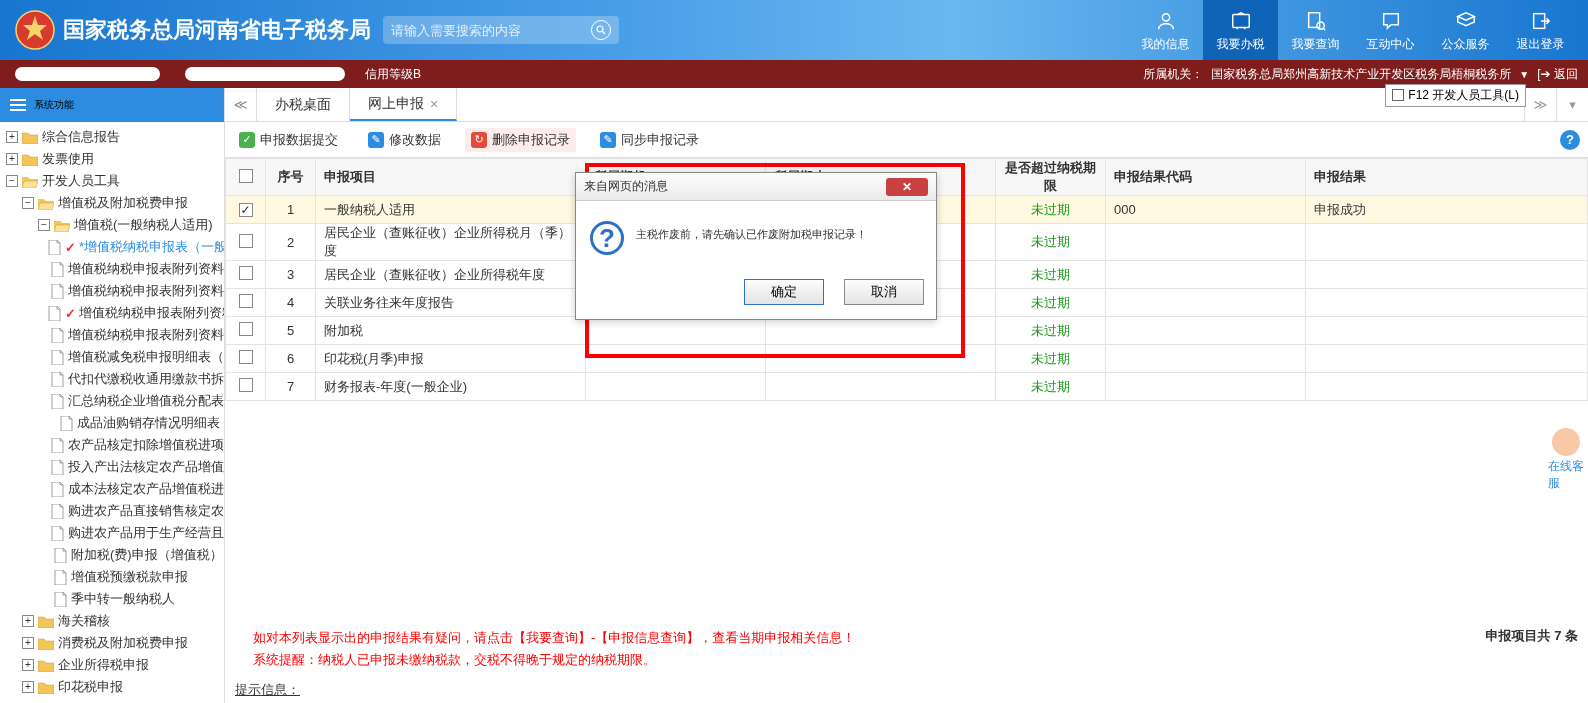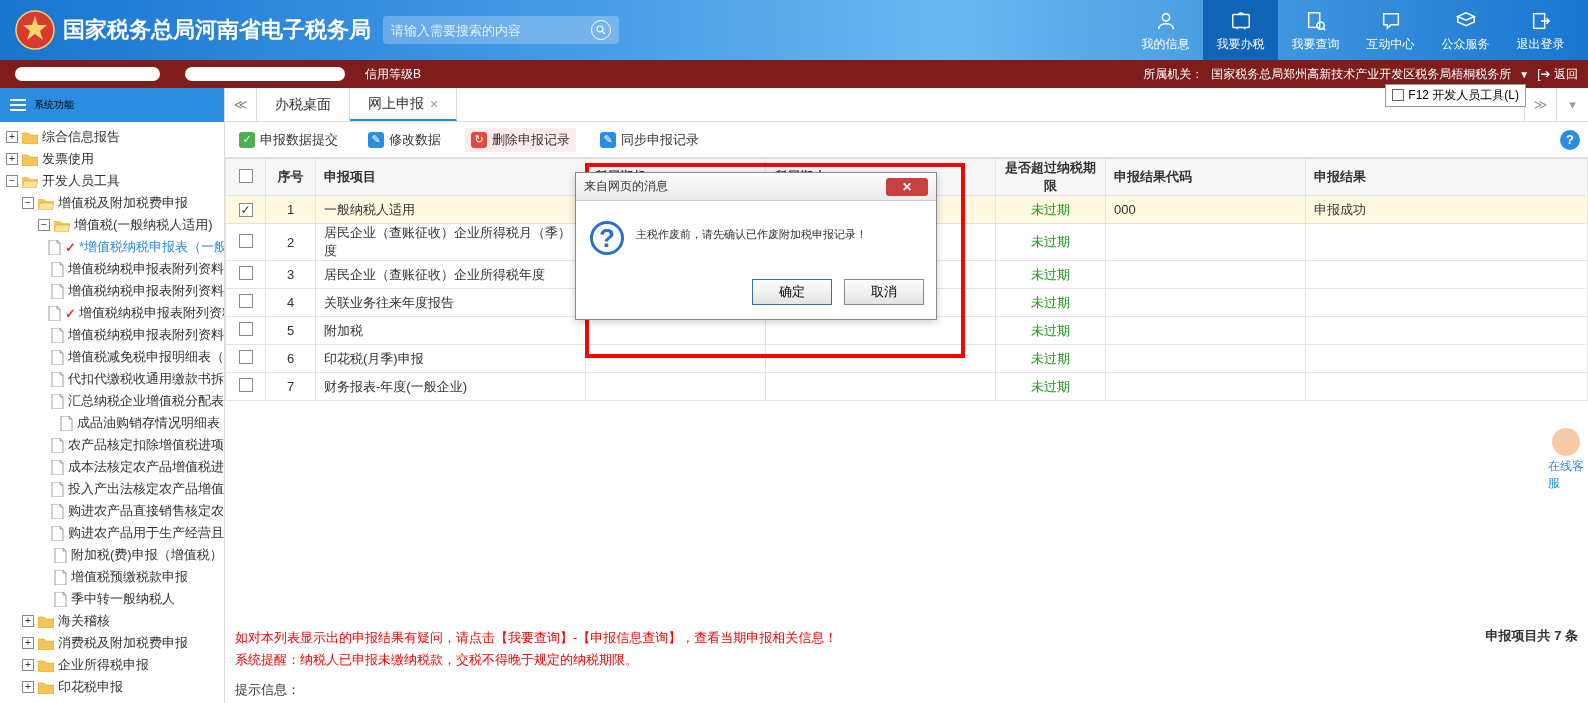--- a/index.html
+++ b/index.html
@@ -65,34 +65,34 @@
     table{ width:100%; border-collapse:collapse; }
     thead th{ background:#f7f7f7; border:1px solid #e4e4e4; height:32px; font-weight:bold; text-align:left; padding:0 8px; font-size:13px;}
     thead th.center, tbody td.center{text-align:center;}
     tbody td{ border:1px solid #e4e4e4; height:28px; padding:0 8px; font-size:13px;}
     tbody tr.selected{ background:#fff9e2;}
     .cb{ width:14px;height:14px; border:1px solid #888; display:inline-block; background:#fff; cursor:pointer; text-align:center; line-height:12px; font-size:12px;}
     .green-text{ color:#1a9e1a;}
     .col-cb{width:40px;} .col-no{width:50px;} .col-project{width:270px;} .col-start{width:180px;} .col-end{width:230px;} .col-over{width:110px;} .col-code{width:200px;}
 
     .notices{ padding:6px 10px;}
-    .notice-red{ color:#f00; font-size:13px; line-height:1.7;}
+    .notice-red{ color:#f00; font-size:13px; line-height:1.7;margin-left:18px;}
     .summary-bar{ display:flex; padding:2px 10px 6px; font-size:13px;}
     .summary-right{ margin-left:auto; font-weight:bold;}
-    .prompt-info{ padding:4px 10px; font-size:13px;}
+    .prompt-info{ padding:4px 10px; font-size:13px;text-decoration:underline;}
 
     
     .modal-border{ position:absolute; left:360px; top:75px; width:380px; height:195px; border:4px solid #f00; z-index:9;}
     .dialog{ position:absolute; left:350px; top:84px; width:362px; background:#fff; border:1px solid #888; z-index:11; box-shadow:0 2px 8px rgba(0,0,0,0.2);}
     .dlg-title{ background:linear-gradient(#fdfdfd,#ebebeb); height:28px; display:flex;align-items:center;padding:0 8px;border-bottom:1px solid #ccc; font-size:12px;}
     .dlg-close{ margin-left:auto; background:#c94040; color:#fff; width:42px; height:18px; border-radius:3px; display:flex;align-items:center;justify-content:center; font-weight:bold; cursor:pointer; font-size:12px;}
     .dlg-body{ padding:20px 14px 16px; display:flex; align-items:flex-start; gap:12px;}
     .dlg-q{ width:34px;height:34px;border-radius:50%;border:3px solid #2b71c7;color:#2b71c7;display:flex;align-items:center;justify-content:center;font-size:26px;font-weight:bold; flex-shrink:0;}
     .dlg-msg{ font-size:11px; padding-top:6px;}
-    .dlg-buttons{ display:flex; justify-content:flex-end; gap:12px; padding:8px 12px 14px;}
+    .dlg-buttons{ display:flex; justify-content:flex-end; gap:20px; padding:8px 12px 14px;}
     .dlg-btn{ width:80px;height:26px;border:1px solid #888;background:linear-gradient(#fdfdfd,#e3e3e3);cursor:pointer;font-size:13px;}
     .dlg-btn.primary{ border:1px solid #2b71c7;}
 
     
     .floating{ position:absolute; right:4px; top:340px; width:36px; text-align:left; font-size:12px; color:#2b8ce0;}
     .floating .av{ width:28px;height:28px;border-radius:50%;background:#f8c9a8;margin:0 auto 2px;}
   </style>
 </head>
 <body>
 
@@ -325,29 +325,29 @@
               <path d="M9 0v3h3" fill="none" stroke="#888" stroke-width="0.8"></path>
             </svg></span>
           <span class="node-label">农产品核定扣除增值税进项</span>
         </div>
         <div class="tree-node l3">
           <span class="toggle spacer"></span>
           <span class="file-icon"><svg width="13" height="15" viewBox="0 0 13 15">
               <path d="M1 0h8l3 3v12H1z" fill="#fff" stroke="#888" stroke-width="0.8"></path>
               <path d="M9 0v3h3" fill="none" stroke="#888" stroke-width="0.8"></path>
             </svg></span>
+          <span class="node-label">投入产出法核定农产品增值</span>
+        </div>
+        <div class="tree-node l3">
+          <span class="toggle spacer"></span>
+          <span class="file-icon"><svg width="13" height="15" viewBox="0 0 13 15">
+              <path d="M1 0h8l3 3v12H1z" fill="#fff" stroke="#888" stroke-width="0.8"></path>
+              <path d="M9 0v3h3" fill="none" stroke="#888" stroke-width="0.8"></path>
+            </svg></span>
           <span class="node-label">成本法核定农产品增值税进</span>
-        </div>
-        <div class="tree-node l3">
-          <span class="toggle spacer"></span>
-          <span class="file-icon"><svg width="13" height="15" viewBox="0 0 13 15">
-              <path d="M1 0h8l3 3v12H1z" fill="#fff" stroke="#888" stroke-width="0.8"></path>
-              <path d="M9 0v3h3" fill="none" stroke="#888" stroke-width="0.8"></path>
-            </svg></span>
-          <span class="node-label">投入产出法核定农产品增值</span>
         </div>
         <div class="tree-node l3">
           <span class="toggle spacer"></span>
           <span class="file-icon"><svg width="13" height="15" viewBox="0 0 13 15">
               <path d="M1 0h8l3 3v12H1z" fill="#fff" stroke="#888" stroke-width="0.8"></path>
               <path d="M9 0v3h3" fill="none" stroke="#888" stroke-width="0.8"></path>
             </svg></span>
           <span class="node-label">购进农产品直接销售核定农</span>
         </div>
         <div class="tree-node l3">

